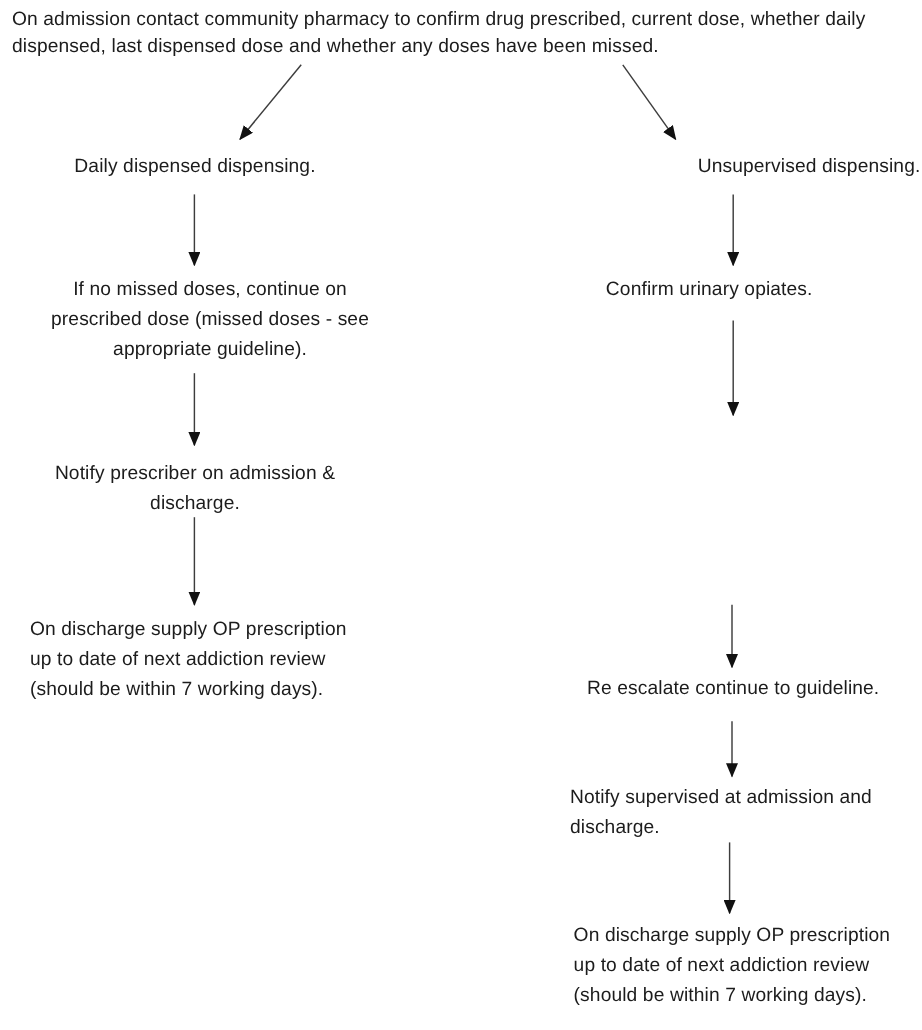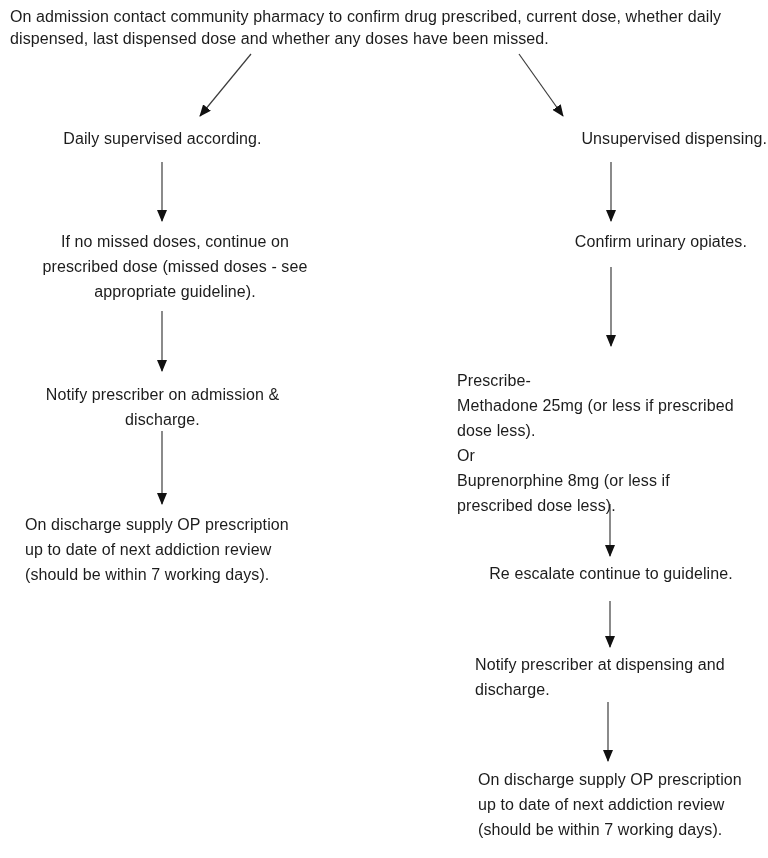--- a/index.html
+++ b/index.html
@@ -59,46 +59,40 @@
     <line class="arrow-line" x1="611" y1="162" x2="611" y2="221" marker-end="url(#ah)"></line>
     <line class="arrow-line" x1="611" y1="267" x2="611" y2="346" marker-end="url(#ah)"></line>
     <line class="arrow-line" x1="610" y1="504" x2="610" y2="556" marker-end="url(#ah)"></line>
     <line class="arrow-line" x1="610" y1="601" x2="610" y2="647" marker-end="url(#ah)"></line>
     <line class="arrow-line" x1="608" y1="702" x2="608" y2="761" marker-end="url(#ah)"></line>
   </svg>
 
   <div class="node root-node align-left" style="left:10px; top:6px; width:752px;">On admission contact community pharmacy to confirm drug prescribed, current dose, whether daily
 dispensed, last dispensed dose and whether any doses have been missed.</div>
 
-  <div class="node align-center" style="left:20px; top:126px; width:285px;">Daily supervised according.</div>
+  <div class="node align-center" style="left:20px; top:126px; width:285px;">Daily dispensed dispensing.</div>
 
   <div class="node align-left" style="left:25px; top:229px; width:300px;text-align:center;">If no missed doses, continue on
 prescribed dose (missed doses - see
 appropriate guideline).</div>
 
   <div class="node align-center" style="left:20px; top:382px; width:285px;">Notify prescriber on admission &amp;
 discharge.</div>
 
   <div class="node align-left" style="left:25px; top:512px; width:310px;">On discharge supply OP prescription
 up to date of next addiction review
 (should be within 7 working days).</div>
 
   <div class="node align-center" style="left:455px; top:126px; width:312px;text-align:right;">Unsupervised dispensing.</div>
 
-  <div class="node align-center" style="left:435px; top:229px; width:312px;text-align:right;">Confirm urinary opiates.</div>
+  <div class="node align-center" style="left:435px; top:229px; width:312px;">Confirm urinary opiates.</div>
 
-  <div class="node align-left" style="left:457px; top:368px; width:302px;">Prescribe-
-Methadone 25mg (or less if prescribed
-dose less).
-Or
-Buprenorphine 8mg (or less if
-prescribed dose less).</div>
 
   <div class="node align-center" style="left:455px; top:561px; width:312px;">Re escalate continue to guideline.</div>
 
-  <div class="node align-left" style="left:475px; top:652px; width:285px;">Notify prescriber at dispensing and
+  <div class="node align-left" style="left:475px; top:652px; width:285px;">Notify supervised at admission and
 discharge.</div>
 
   <div class="node align-left" style="left:478px; top:767px; width:285px;">On discharge supply OP prescription
 up to date of next addiction review
 (should be within 7 working days).</div>
 
 </div>
 
 </body></html>

